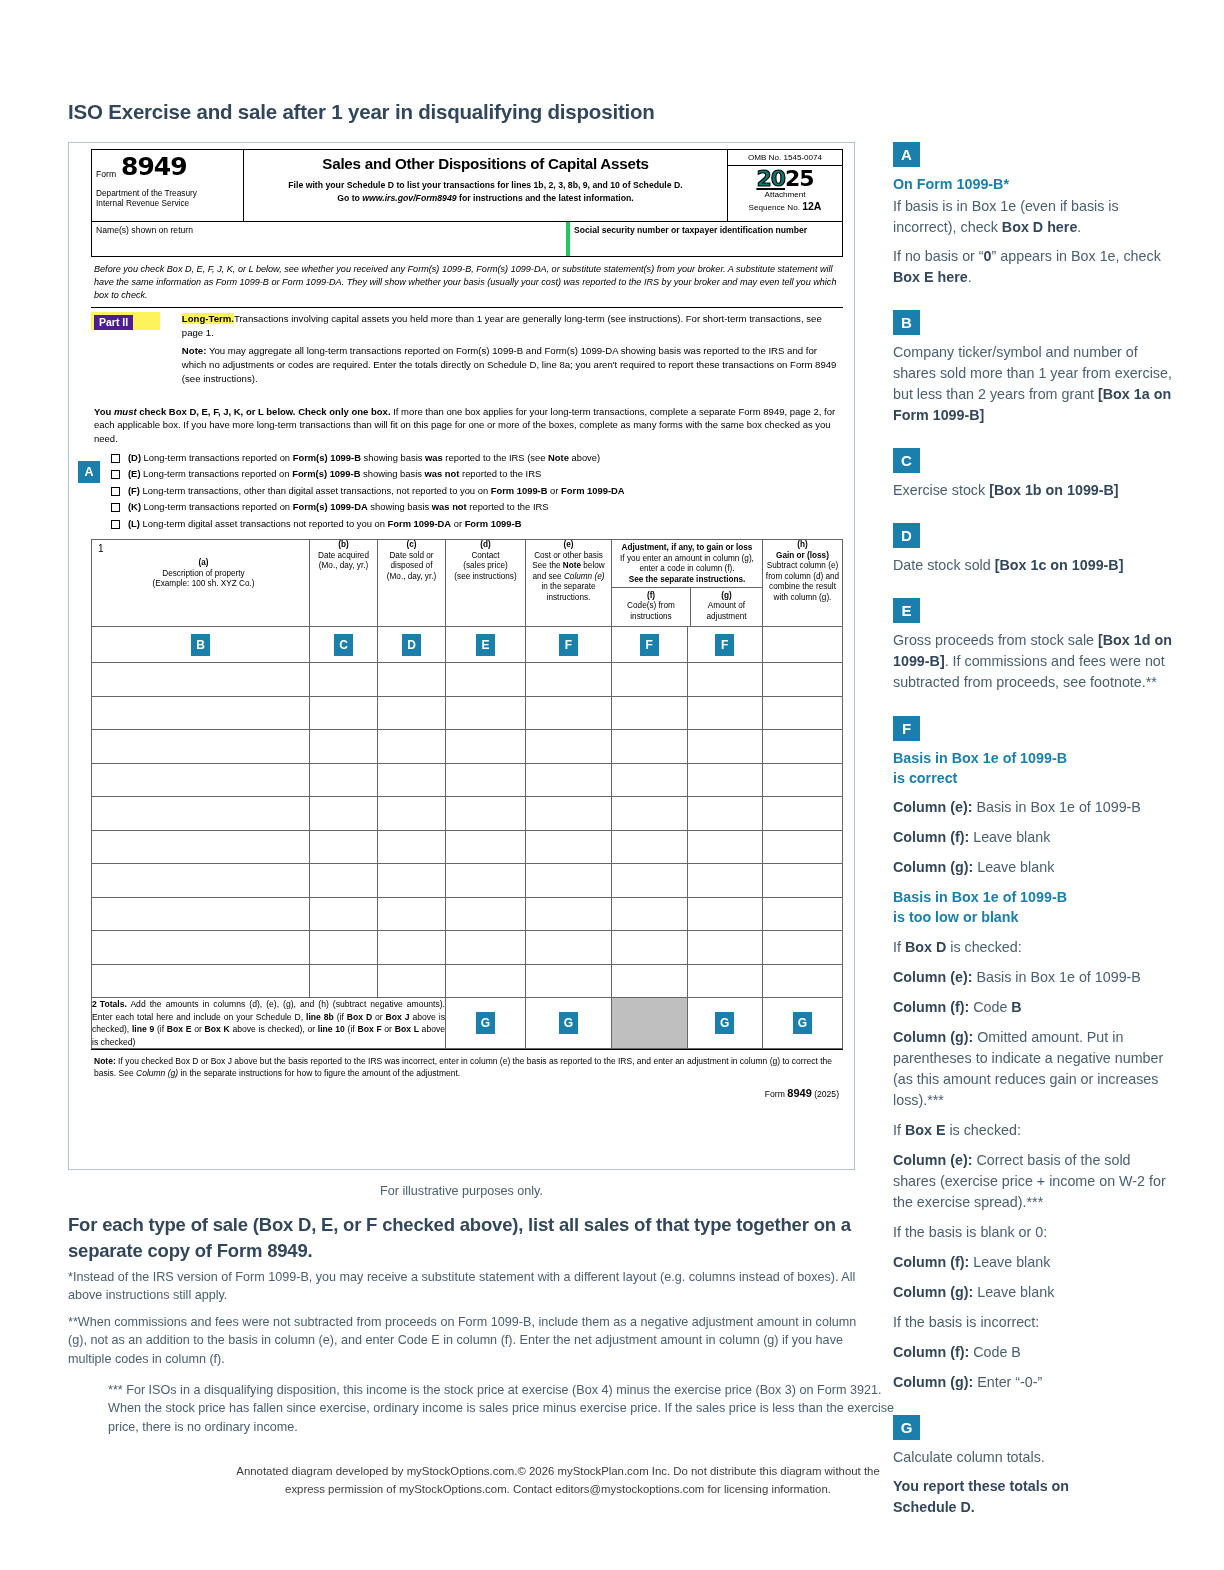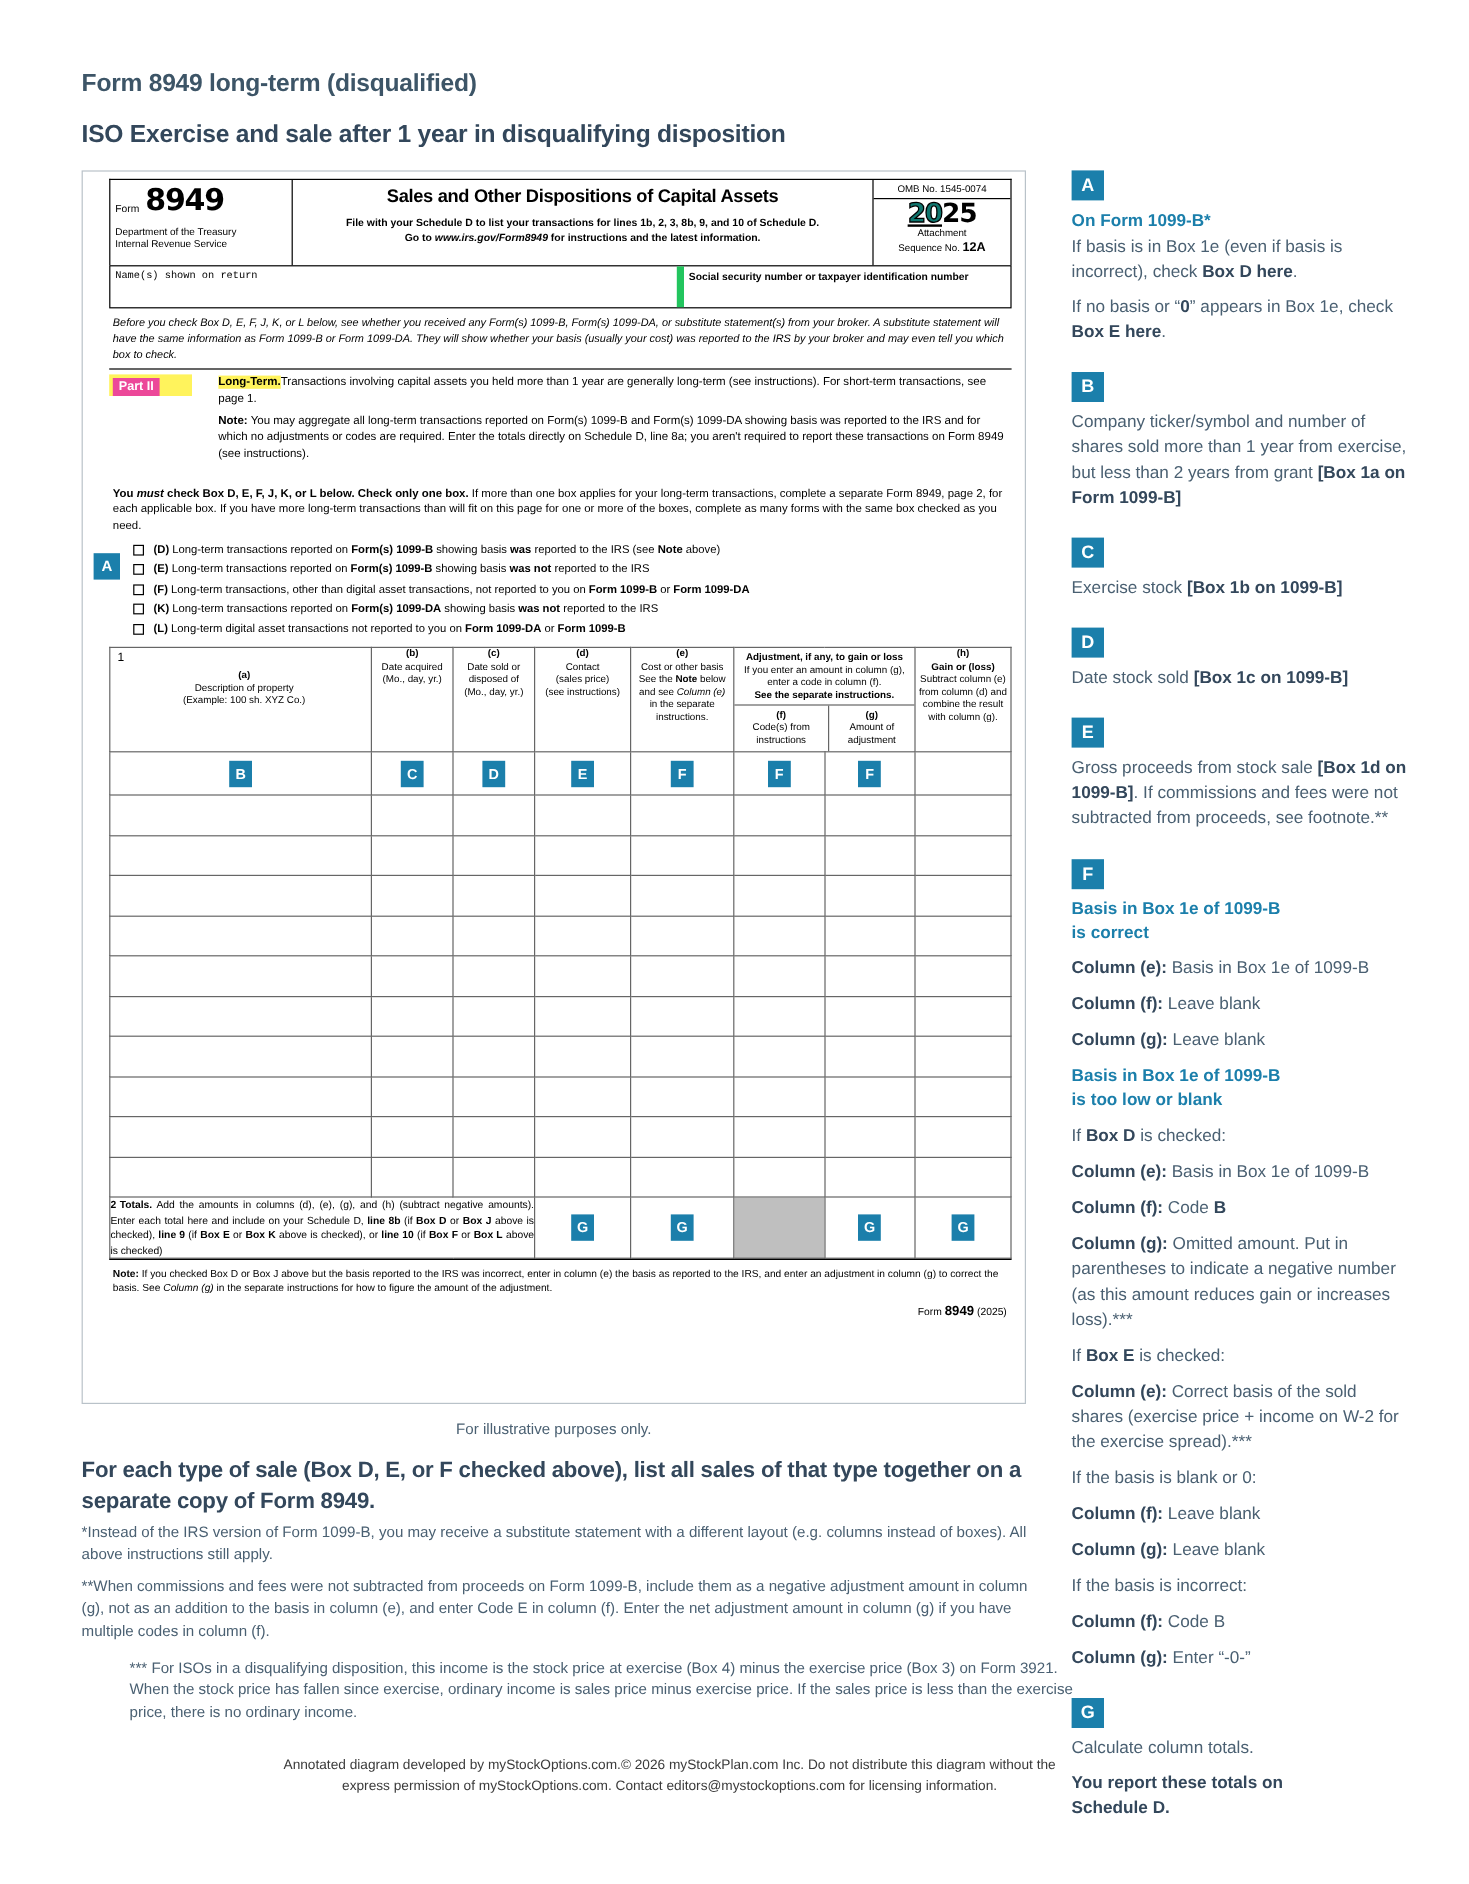--- a/index.html
+++ b/index.html
@@ -49,32 +49,32 @@
   .fh-sub { font-size:8.7px; font-weight:bold; margin-top:7px; line-height:1.45; }
   .fh-sub i { font-style:italic; }
   .fh-right { width:114px; text-align:center; font-size:8.1px; padding-top:3px; }
   .omb { border-bottom:1px solid #000; padding-bottom:3px; }
   .yr { font-size:22px; font-weight:bold; line-height:1.05; letter-spacing:-1px; margin:1px 0 0 0; font-family:"DejaVu Sans", sans-serif;}
   .yr .hollow { color:#0f766e;text-decoration:underline; -webkit-text-stroke:1.1px #000; }
   .attach { font-size:8.1px; line-height:1.2; }
   .attach b { font-size:10.5px; }
 
   .namerow { display:flex; border:1px solid #000; height:36px; font-size:8.6px; }
-  .namerow .nl { flex:1; border-right:6px solid #22c55e; padding:3px 4px;font-family:Liberation Mono, monospace; }
+  .namerow .nl { flex:1; border-right:4px solid #22c55e; padding:3px 4px; }
   .namerow .nr { width:272px; padding:3px 4px; font-weight:bold; }
 
   .before {
     font-size:9.1px; font-style:italic; line-height:1.42;
     padding:6px 2px 5px 3px; border-bottom:1.8px solid #000;
   }
 
   
   .partrow { display:flex; align-items:flex-start; padding-top:4px; position:relative; }
   .parttag {
-    background:#ec4899; color:#fff; font-weight:bold; font-size:10.5px;
+    background:#4c1d95; color:#fff; font-weight:bold; font-size:10.5px;
     padding:1px 5px 2px 5px; line-height:1.25; margin-left:3px;
   }
   .hl { background:#fff35c; }
   .partbody { flex:1; font-size:9.6px; line-height:1.44; padding-left:22px; }
   .partbody p { margin:0 0 5px 0; }
   .partbody p.np { margin-bottom:16px; }
 
   .must { font-size:9.5px; line-height:1.44; padding:3px 2px 0 3px; }
 
   
@@ -141,21 +141,20 @@
   .fn2 { top:1313px; }
   .fn3 { top:1381px;margin-left:40px; }
   .credit { position:absolute; left:0; top:1463px; width:1116px; text-align:center;
             font-size:11.4px; line-height:1.55; color:#3b3b3b; }
 </style>
 </head>
 <body>
 
 <div class="page">
 
-  <div class="hdr1">Form 8949 long-term (disqualified)</div>
   <div class="hdr2">ISO Exercise and sale after 1 year in disqualifying disposition</div>
 
   <div class="formbox">
     <div class="inner">
 
       <div class="fh">
         <div class="fh-left">
           <div class="fh-formrow">
             <span class="fh-form">Form</span>
             <span class="fh-8949">8949</span>

